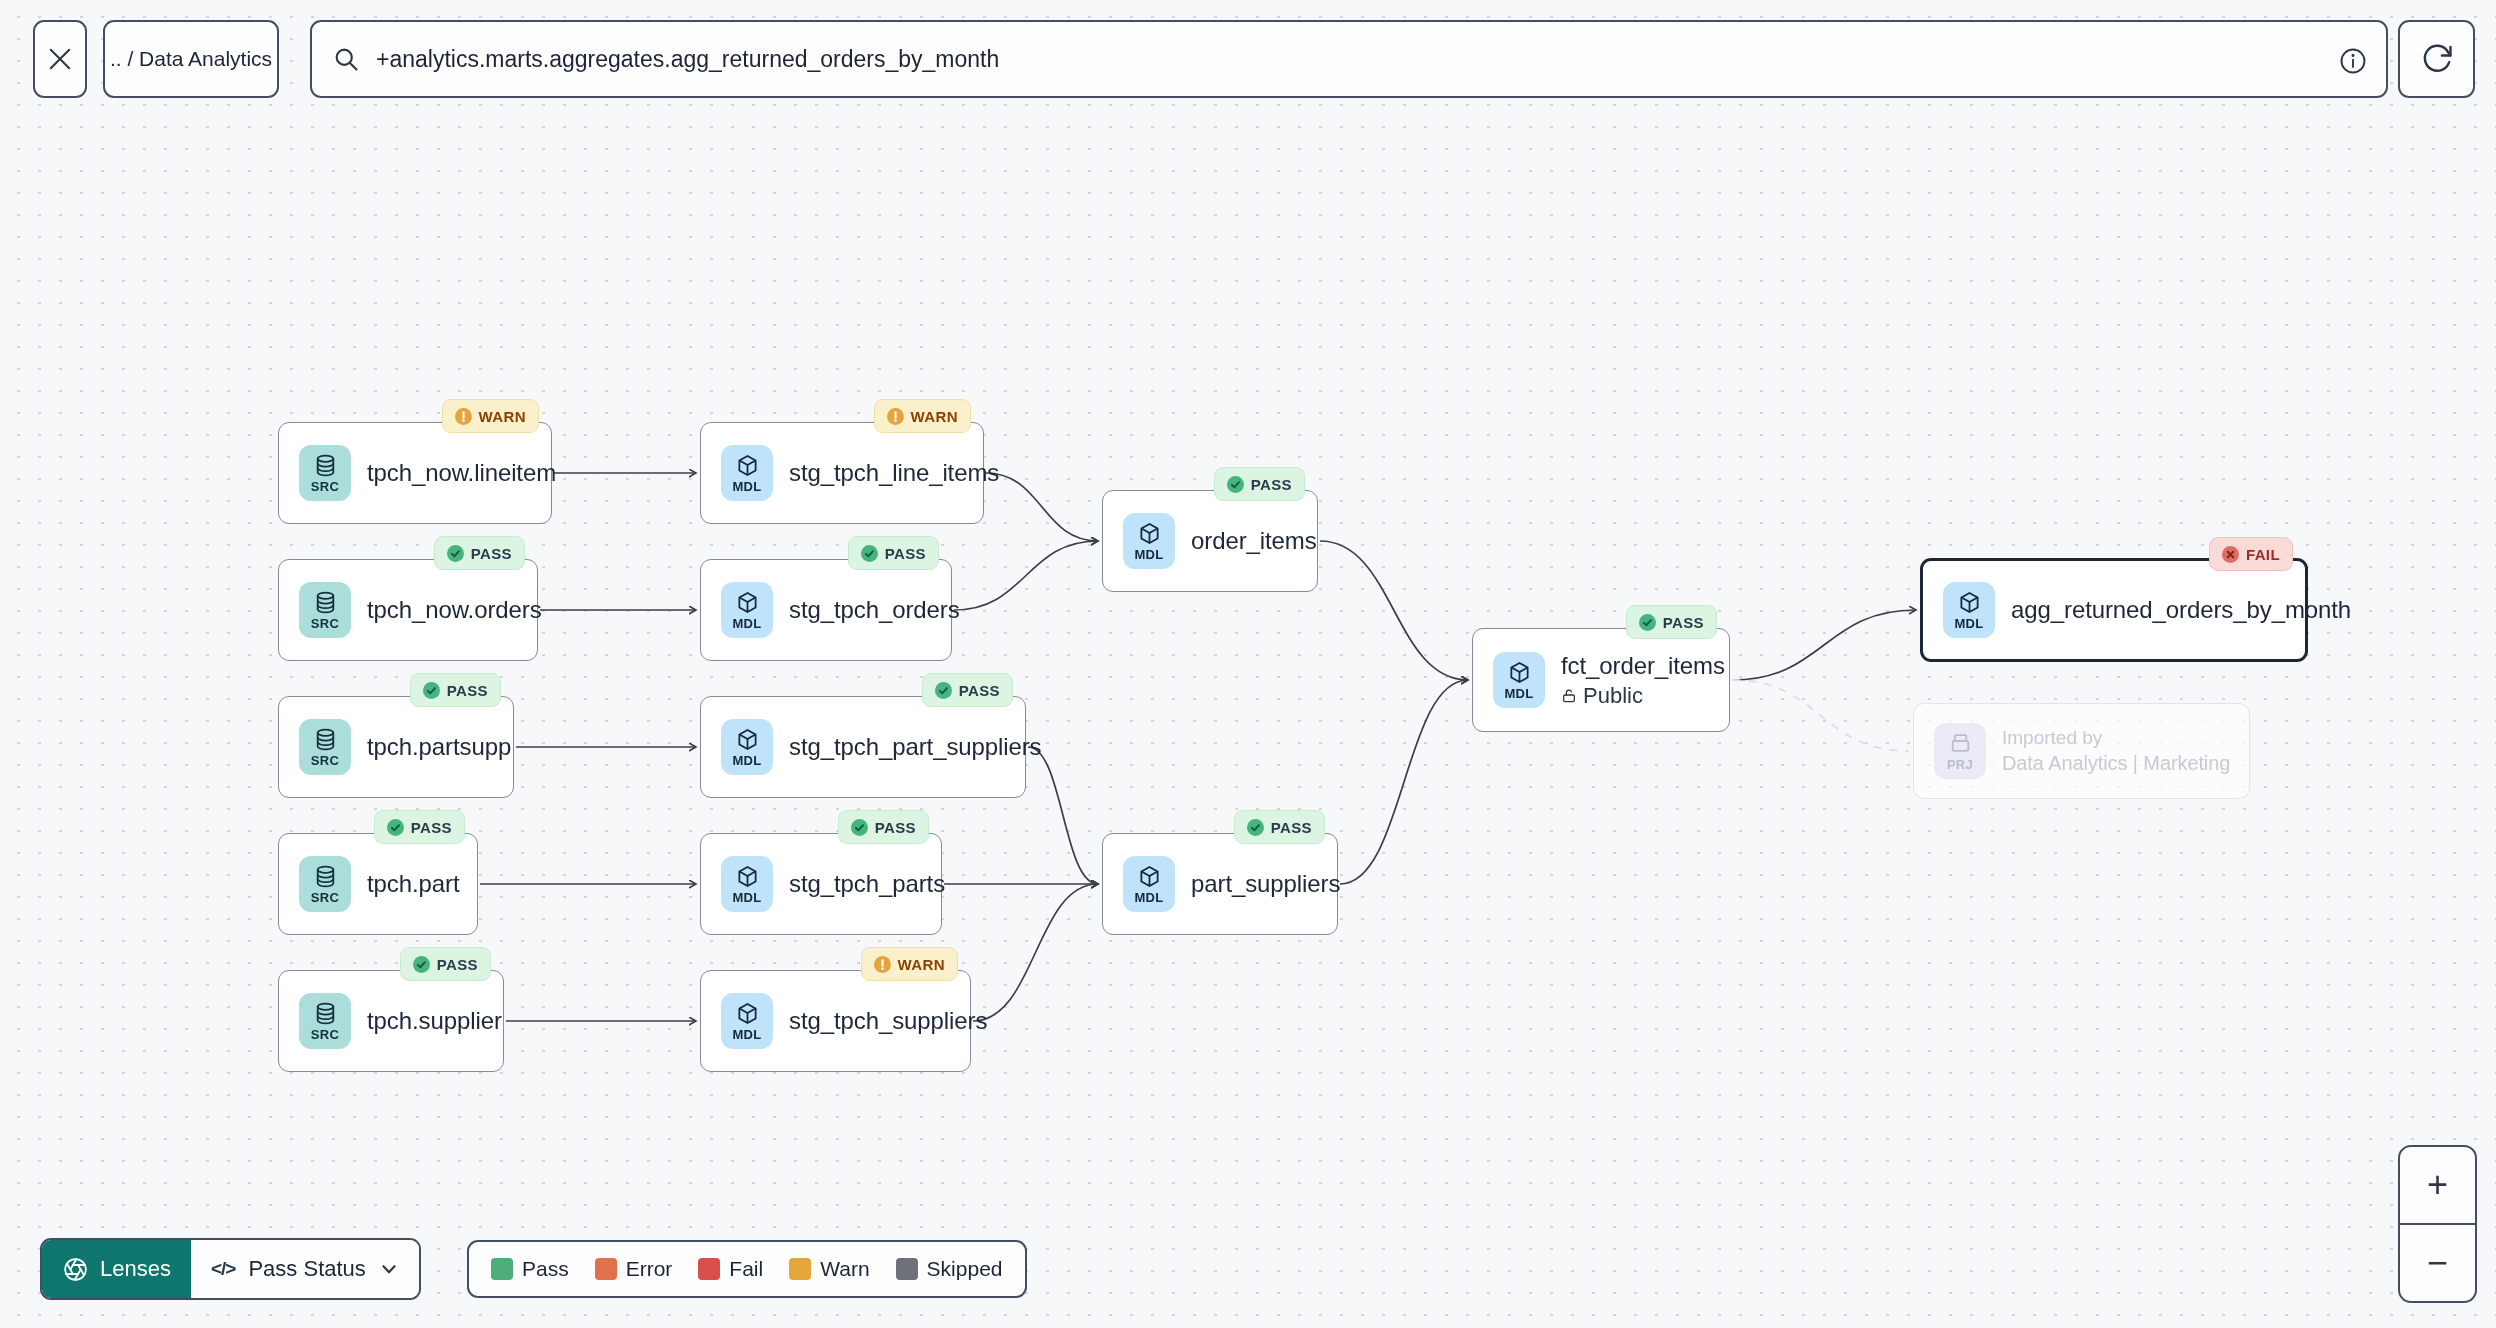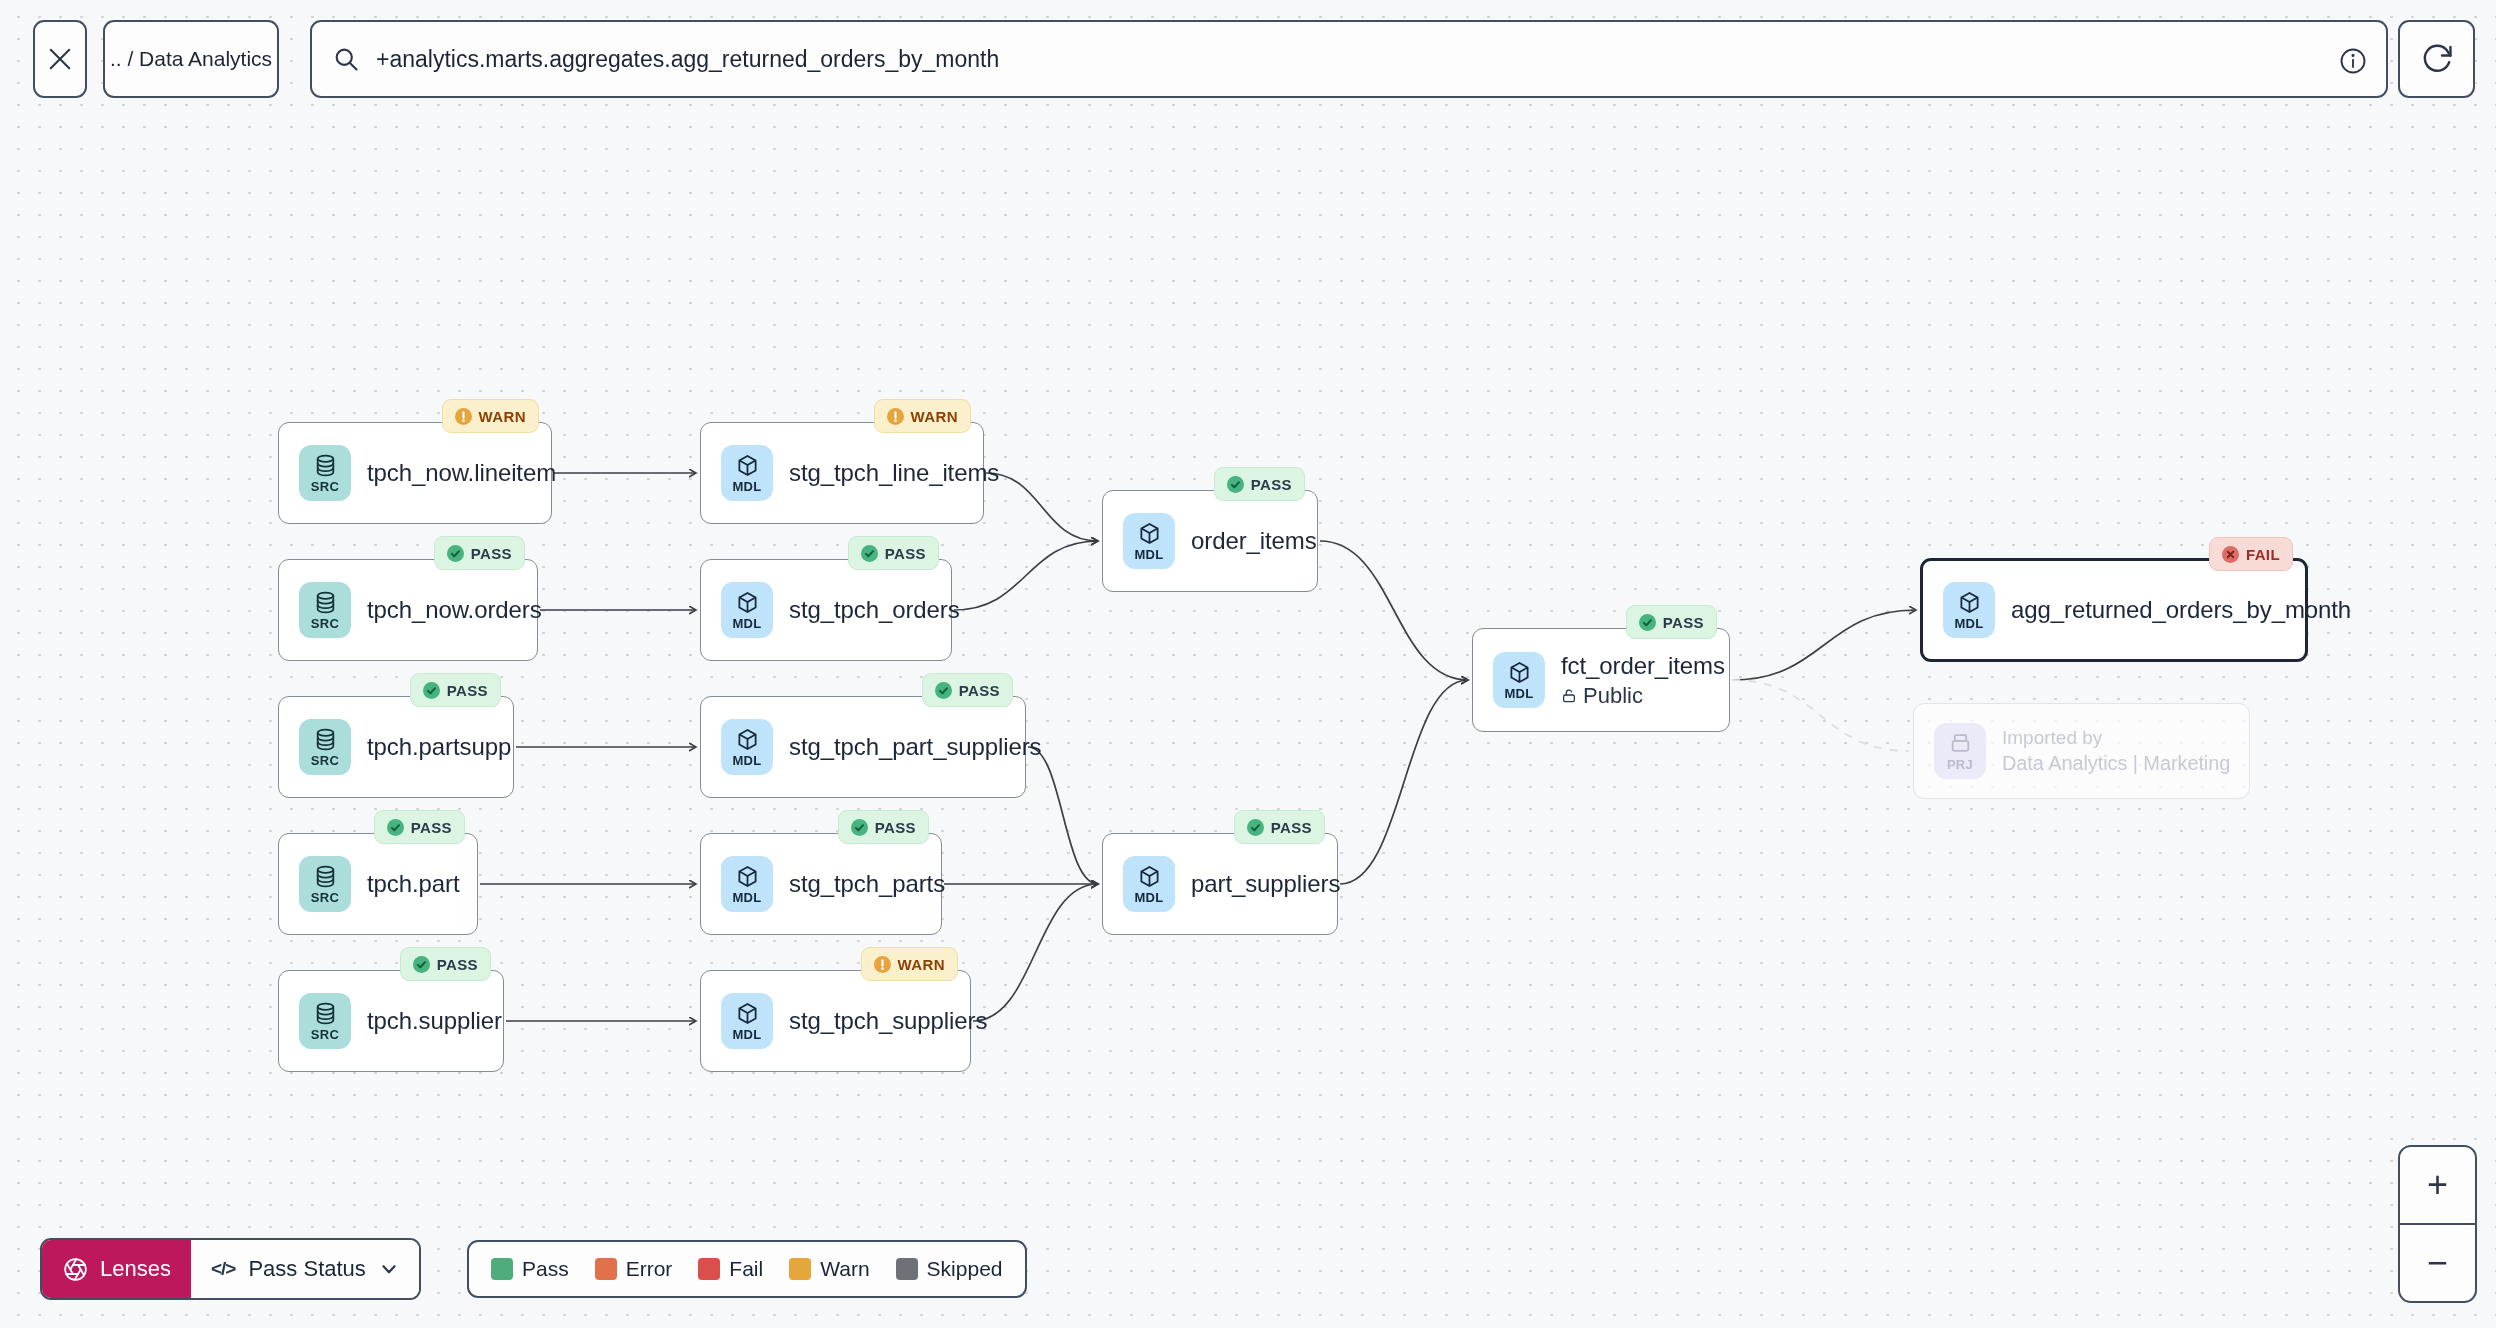--- a/index.html
+++ b/index.html
@@ -53,21 +53,21 @@
     display:flex;align-items:center;gap:7px;padding:0 12px;border-radius:9px;
     font-size:15px;font-weight:700;letter-spacing:.4px;
   }
   
   #lens-group{
     position:absolute;left:40px;top:1238px;height:62px;
     display:flex;align-items:stretch;border:2px solid #434e61;border-radius:11px;
     overflow:hidden;box-sizing:border-box;background:#fff;
   }
   #lenses-btn{
-    background:#be185d;color:#fff;display:flex;align-items:center;gap:11px;
+    background:#0f766e;color:#fff;display:flex;align-items:center;gap:11px;
     padding:0 20px;font-size:22px;
   }
   #lens-selector{
     background:#fdfdfe;display:flex;align-items:center;gap:13px;
     padding:0 20px;font-size:22px;color:#1c2536;
   }
   .code-glyph{font-size:19px;font-weight:700;color:#2a3647;letter-spacing:-1px;}
   #legend{
     position:absolute;left:467px;top:1240px;height:58px;box-sizing:border-box;
     display:flex;align-items:center;gap:26px;padding:0 22px;

